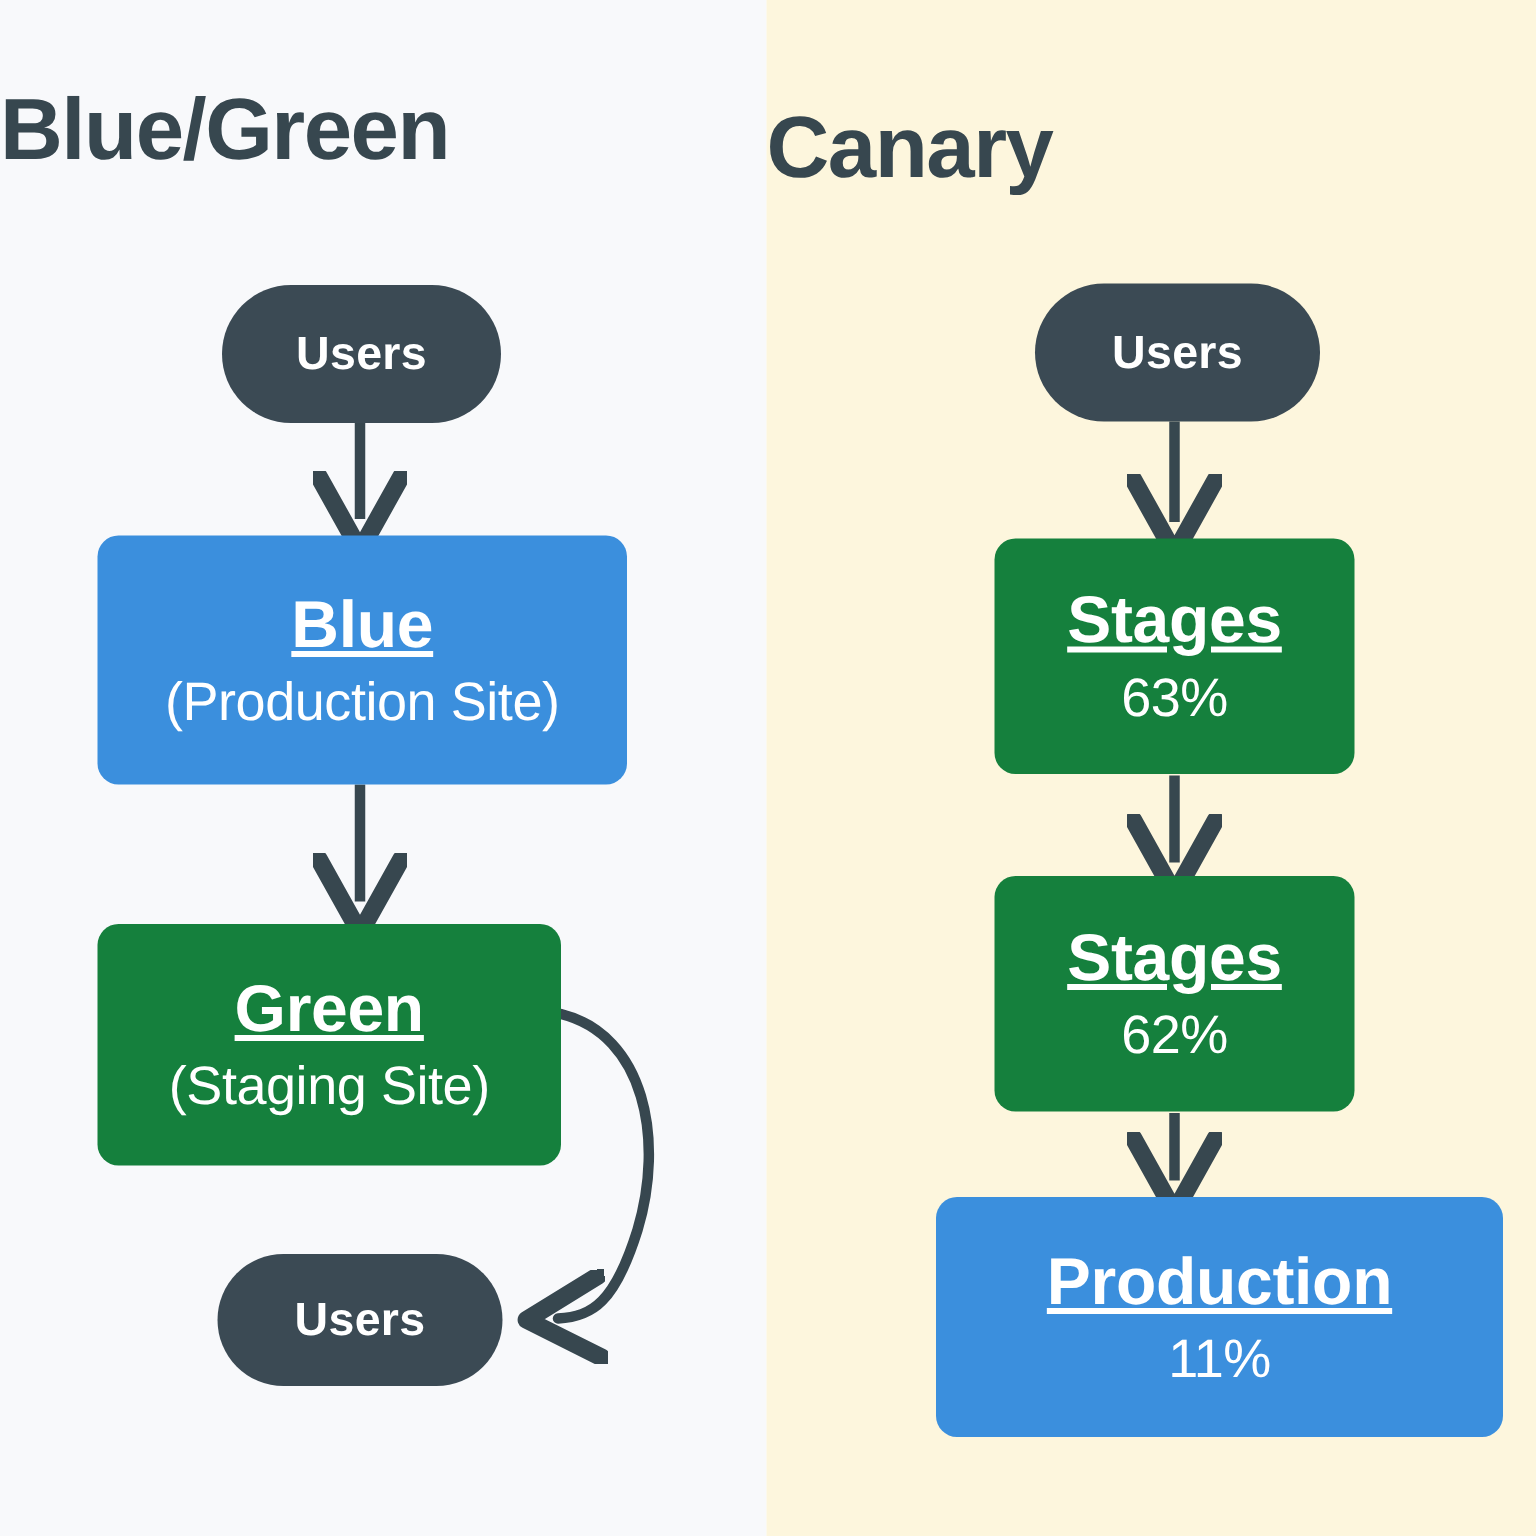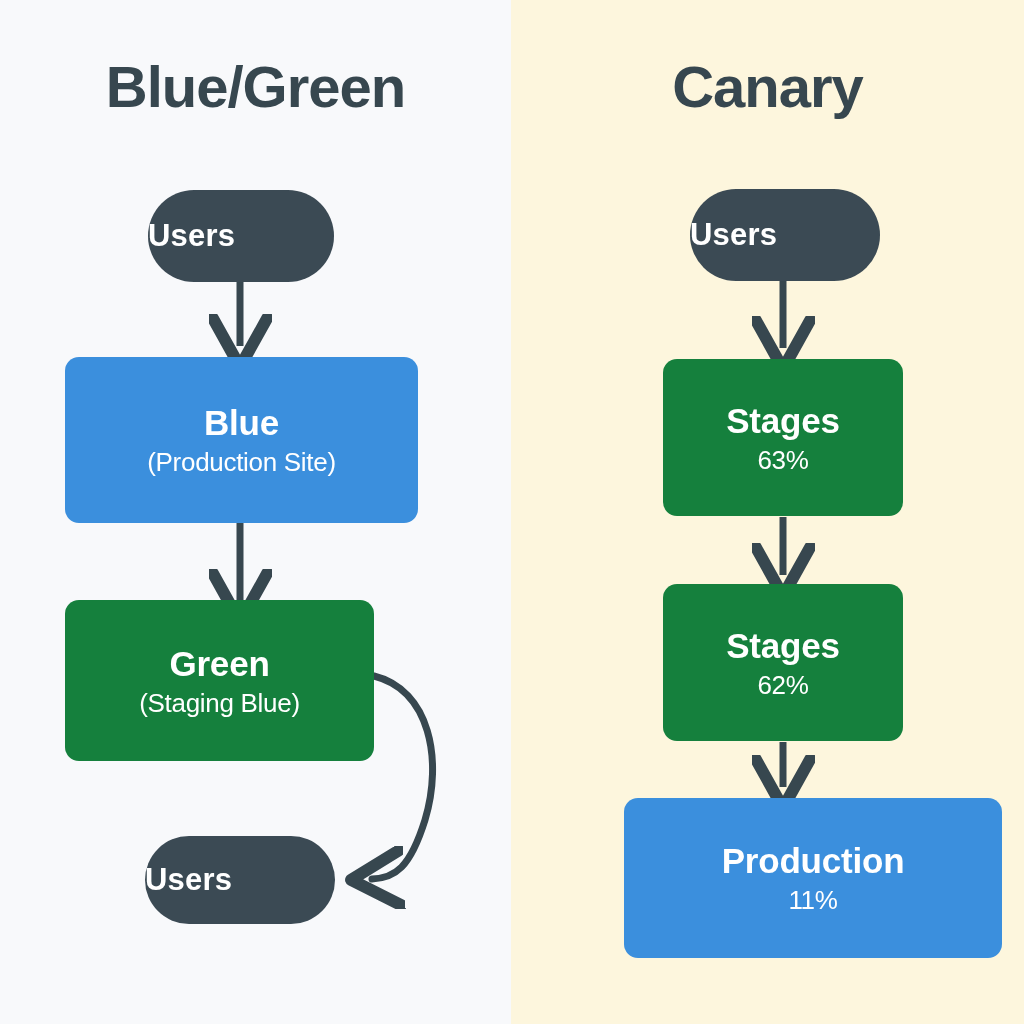--- a/index.html
+++ b/index.html
@@ -19,39 +19,39 @@
   .panel {
     position: absolute;
     top: 0;
     height: 1024px;
   }
   #panel-left  { left: 0;     width: 511px; background: #f8f9fb; }
   #panel-right { left: 511px; width: 513px; background: #fdf6dd; }
 
   .panel-title {
     position: absolute;
-    text-align: center;
+    text-align: left;
     color: #37474f;
     font-weight: bold;
     font-size: 58px;
     letter-spacing: -1px;
     line-height: 1;
     white-space: nowrap;
   }
   #title-left  { left: 0;   top: 58px; width: 511px; }
-  #title-right { left: 511px; top: 58px; width: 513px; }
+  #title-right { left: 511px; top: 70px; width: 513px; }
 
   
   .pill {
     position: absolute;
     background: #3b4a54;
     border-radius: 999px;
     display: flex;
     align-items: center;
-    justify-content: flex-start;
+    justify-content: center;
     color: #ffffff;
     font-weight: bold;
     font-size: 31px;
     letter-spacing: 0.2px;
     box-sizing: border-box;
   }
 
   
   .box {
     position: absolute;
@@ -60,26 +60,27 @@
     flex-direction: column;
     align-items: center;
     justify-content: center;
     box-sizing: border-box;
     color: #ffffff;
     text-align: center;
     line-height: 1.18;
   }
   .box .line1 {
     font-weight: bold;
-    font-size: 35px;
+    font-size: 44px;
     letter-spacing: -0.2px;
+    text-decoration: underline;
   }
   .box .line2 {
     font-weight: normal;
-    font-size: 26px;
+    font-size: 36px;
     letter-spacing: -0.3px;
     margin-top: 4px;
   }
   .box.blue  { background: #3b8fdd; }
   .box.green { background: #15803d; }
 
   svg.arrows {
     position: absolute;
     left: 0;
     top: 0;
@@ -120,23 +121,23 @@
 
   <div class="pill" style="left:148px; top:190px; width:186px; height:92px;">
     <span>Users</span>
   </div>
 
   <div class="box blue" style="left:65px; top:357px; width:353px; height:166px;">
     <span class="line1">Blue</span>
     <span class="line2">(Production Site)</span>
   </div>
 
-  <div class="box green" style="left:65px; top:600px; width:309px; height:161px;">
+  <div class="box green" style="left:65px; top:616px; width:309px; height:161px;">
     <span class="line1">Green</span>
-    <span class="line2">(Staging Blue)</span>
+    <span class="line2">(Staging Site)</span>
   </div>
 
   <div class="pill" style="left:145px; top:836px; width:190px; height:88px;">
     <span>Users</span>
   </div>
 
   <div class="panel-title" id="title-right">Canary</div>
 
   <div class="pill" style="left:690px; top:189px; width:190px; height:92px;">
     <span>Users</span>

